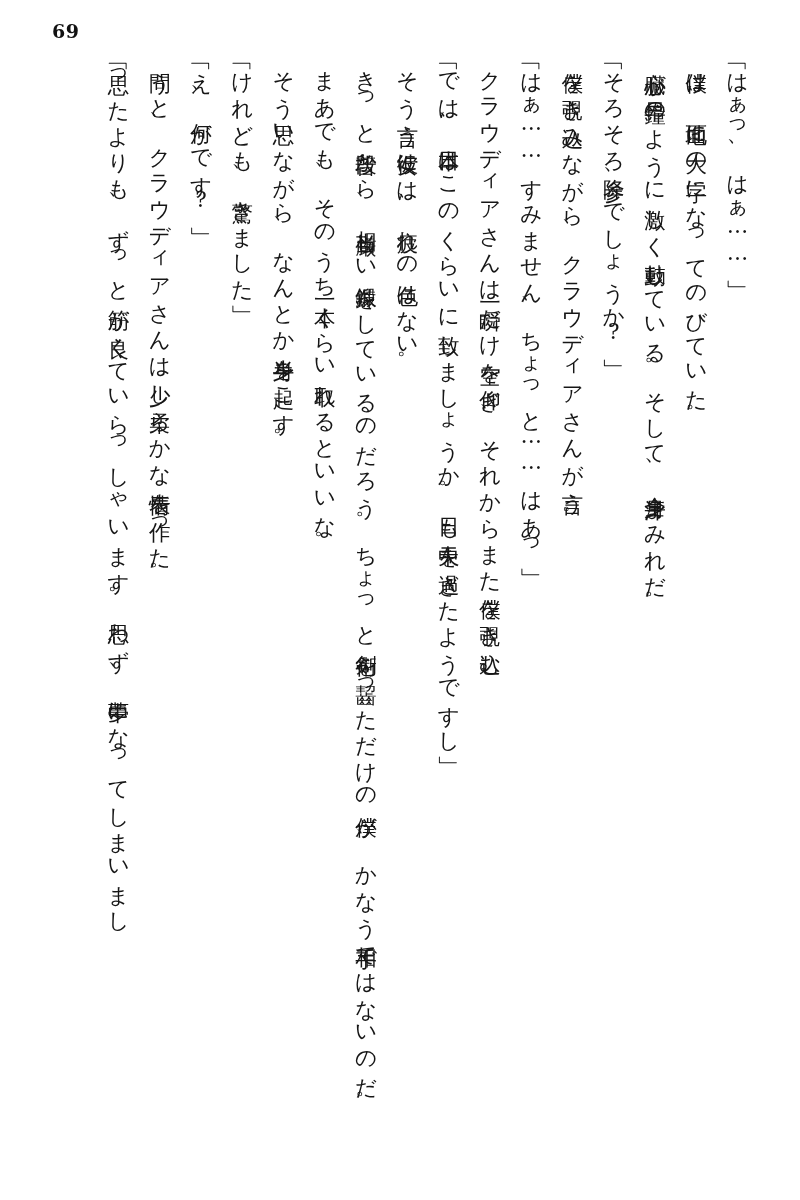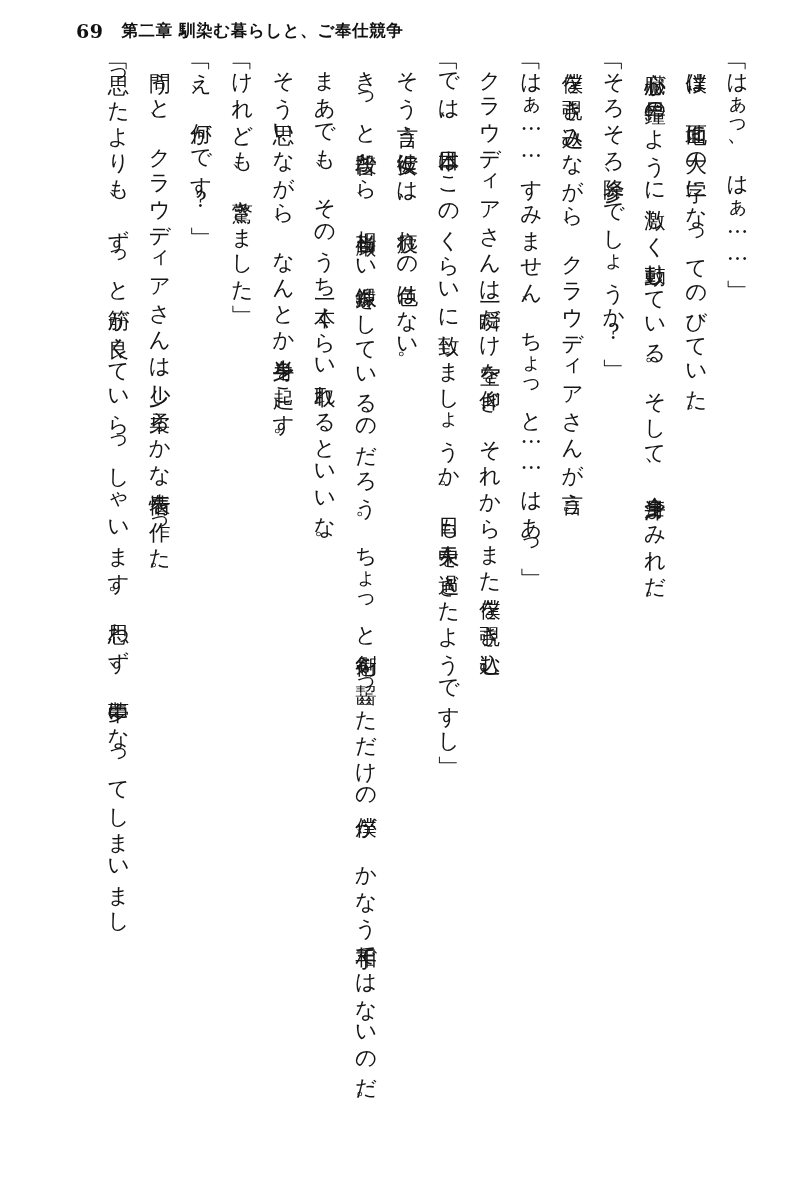--- a/index.html
+++ b/index.html
@@ -26,21 +26,20 @@
   
   .header {
     position: absolute;
     top: 14px;
     left: 52px;
     right: 52px;
     height: 34px;
     display: flex;
     align-items: center;
     gap: 18px;
-    margin-left: 24px;
   }
   .header .folio {
     font-family: "DejaVu Serif", "Liberation Serif", serif;
     font-weight: bold;
     font-size: 19px;
     letter-spacing: 0.5px;
     color: #111;
   }
   .header .chapter {
     font-family: "DejaVu Sans", "Liberation Sans", sans-serif;
@@ -85,21 +84,20 @@
     text-indent: 0;
   }
 </style>
 </head>
 <body>
 
 <div class="page">
 
   <div class="header">
     <span class="folio">69</span>
-    <span class="chapter">第二章 馴染む暮らしと、ご奉仕競争</span>
   </div>
 
   <div class="body-area">
     <div class="vtext" id="vtext">
         <p class="noindent">「はぁっ、はぁ……」</p>
         <p class="noindent">僕は、地面に大の字になってのびていた。</p>
         <p class="noindent">心臓が早鐘のように激しく鼓動している。そして、全身汗まみれだ。</p>
         <p class="noindent">「そろそろ降参、でしょうか?」</p>
         <p class="noindent">僕を覗き込みながら、クラウディアさんが言う。</p>
         <p class="noindent">「はぁ……すみません、ちょっと……はあっ」</p>

